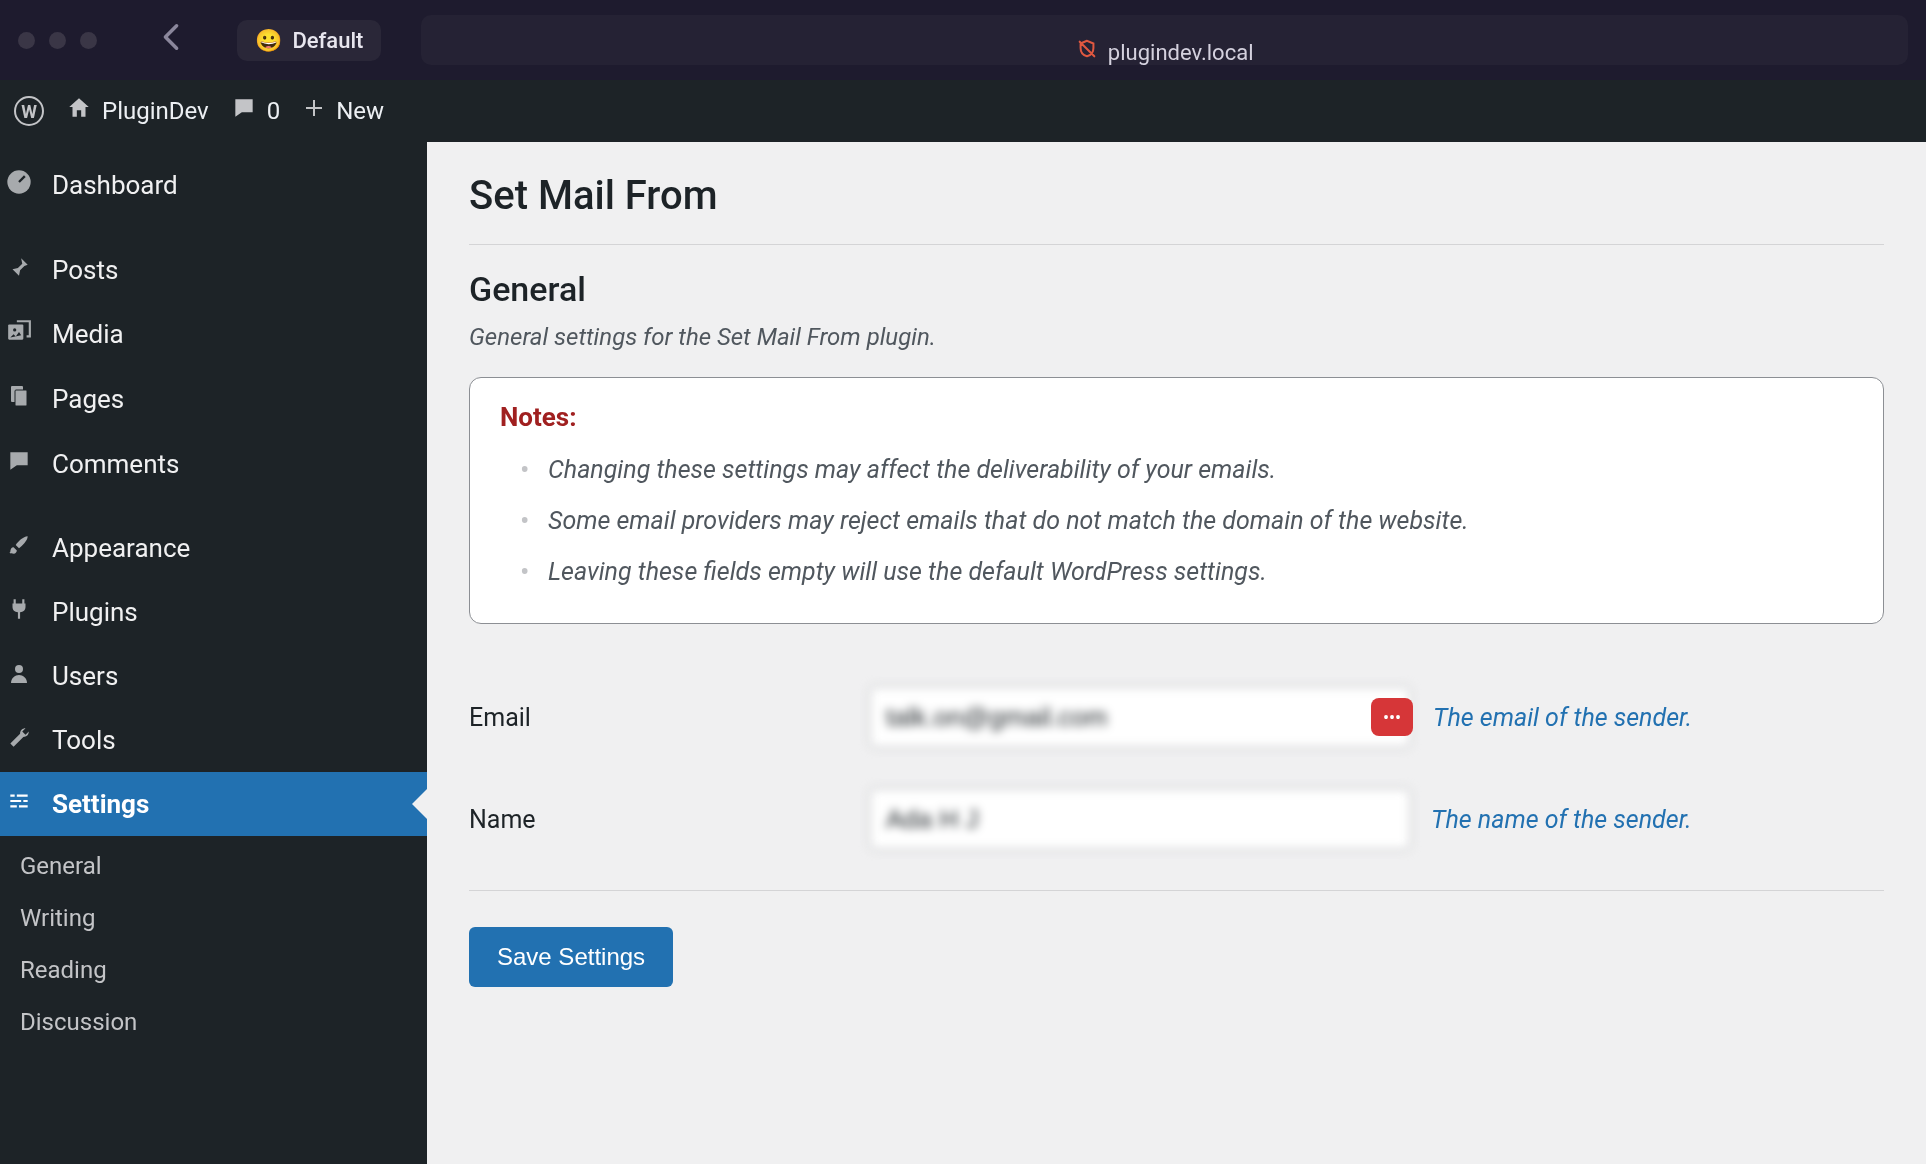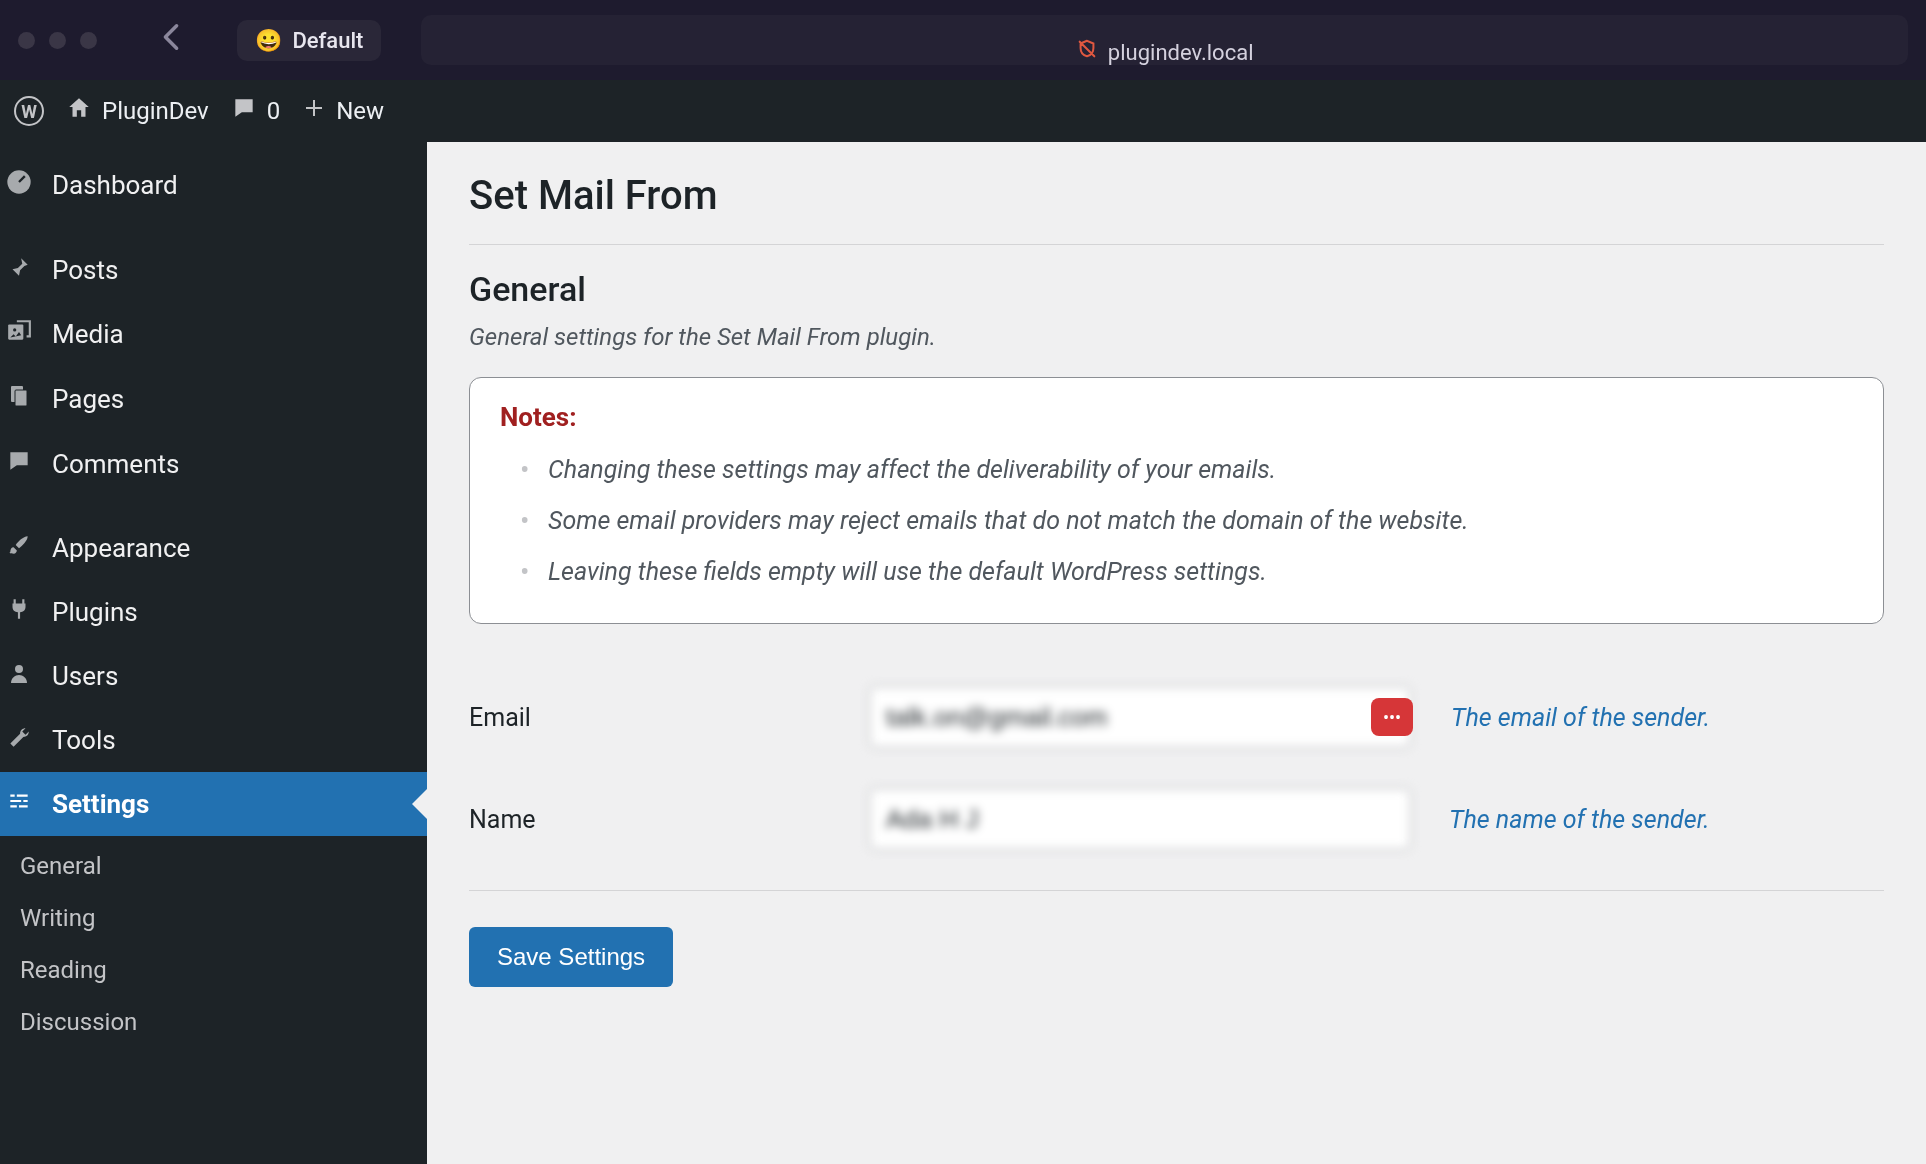--- a/index.html
+++ b/index.html
@@ -117,21 +117,21 @@
   width: 542px; height: 62px; border: 1px solid #8c8f94; border-radius: 6px;
   padding: 0 16px; font-size: 26px; background: #fff; color: #1d2327;
   filter: blur(5px);
 }
 .password-badge {
   width: 42px; height: 38px; background: #d63638; border-radius: 8px;
   margin-left: -58px; display: flex; align-items: center; justify-content: center;
   color: #fff; font-size: 18px; position: relative; z-index: 2;
 }
 .field-desc {
-  font-size: 25px; font-style: italic; color: #2271b1; margin-left: 20px;
+  font-size: 25px; font-style: italic; color: #2271b1; margin-left: 2px;
 }
 .hr2 { border: none; border-top: 1px solid #d4d4d6; margin: 20px 0 36px 0; }
 .save-button {
   background: #2271b1; color: #fff; border: none; border-radius: 6px;
   padding: 16px 28px; font-size: 24px; cursor: pointer;
 }
 </style>
 </head>
 <body>
 

